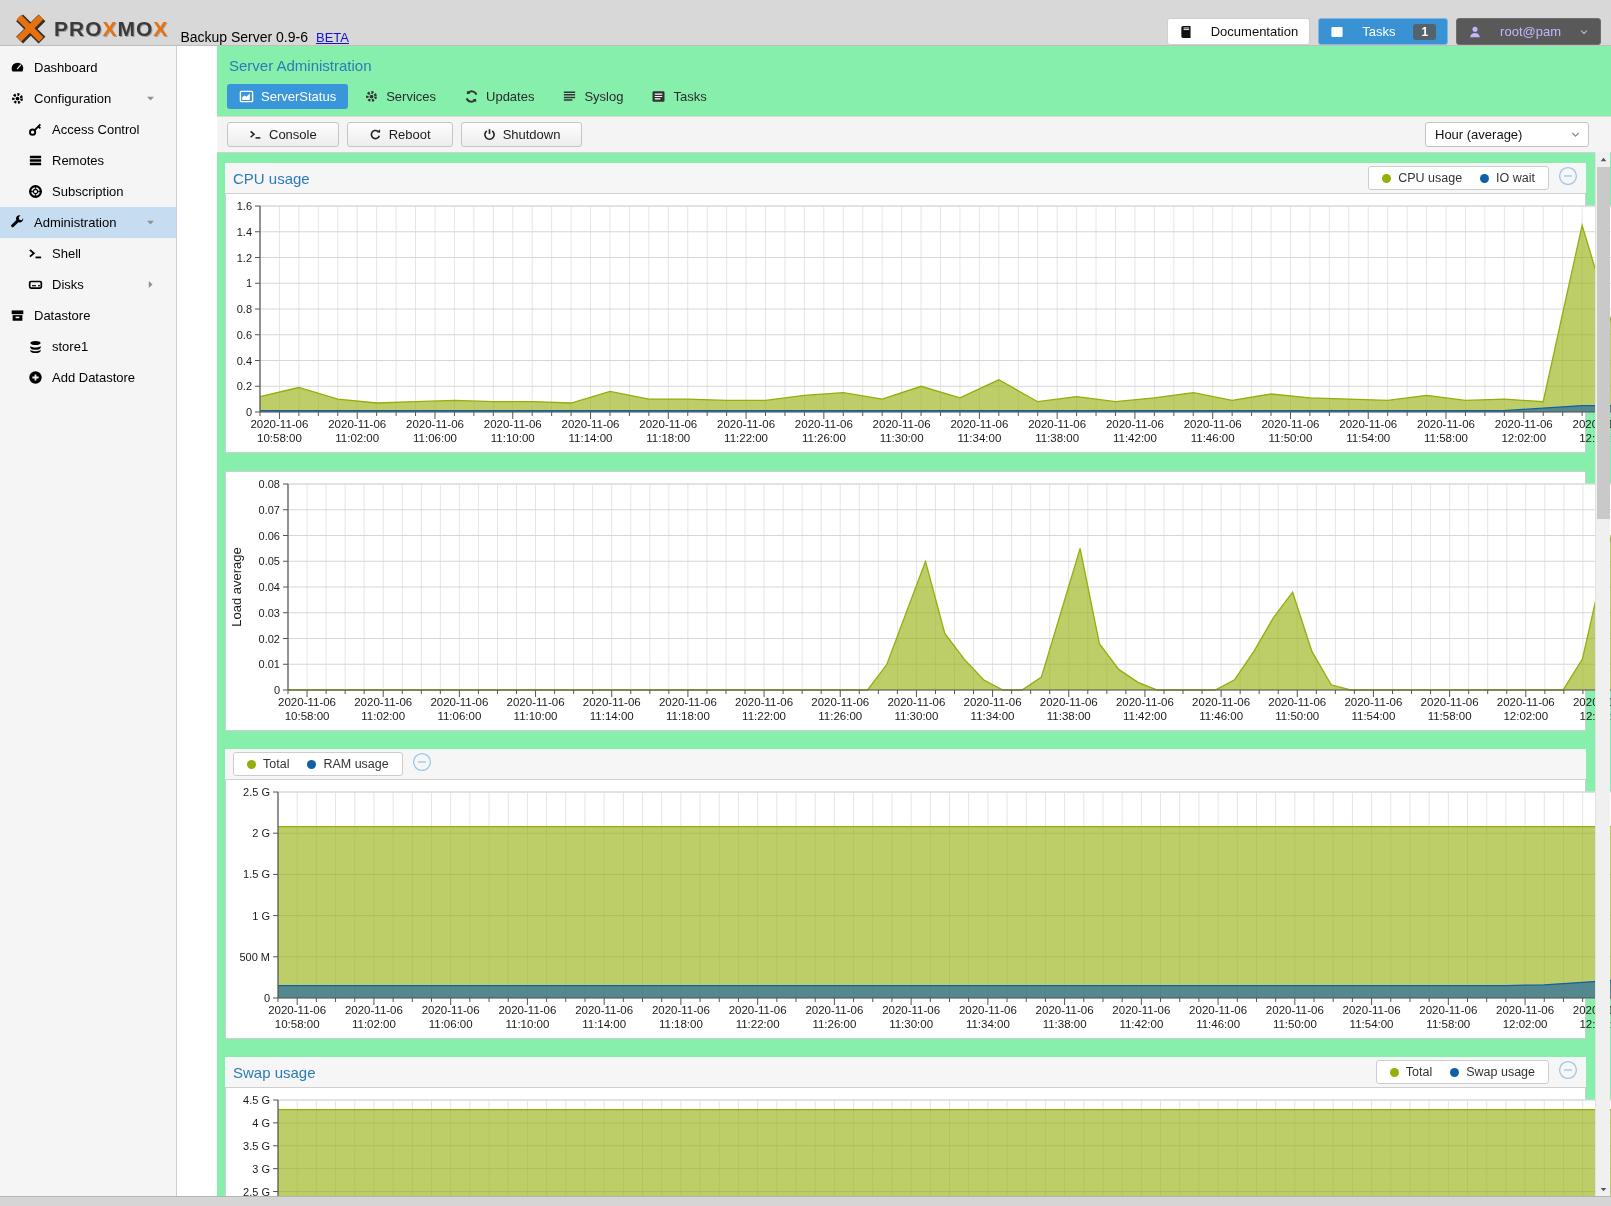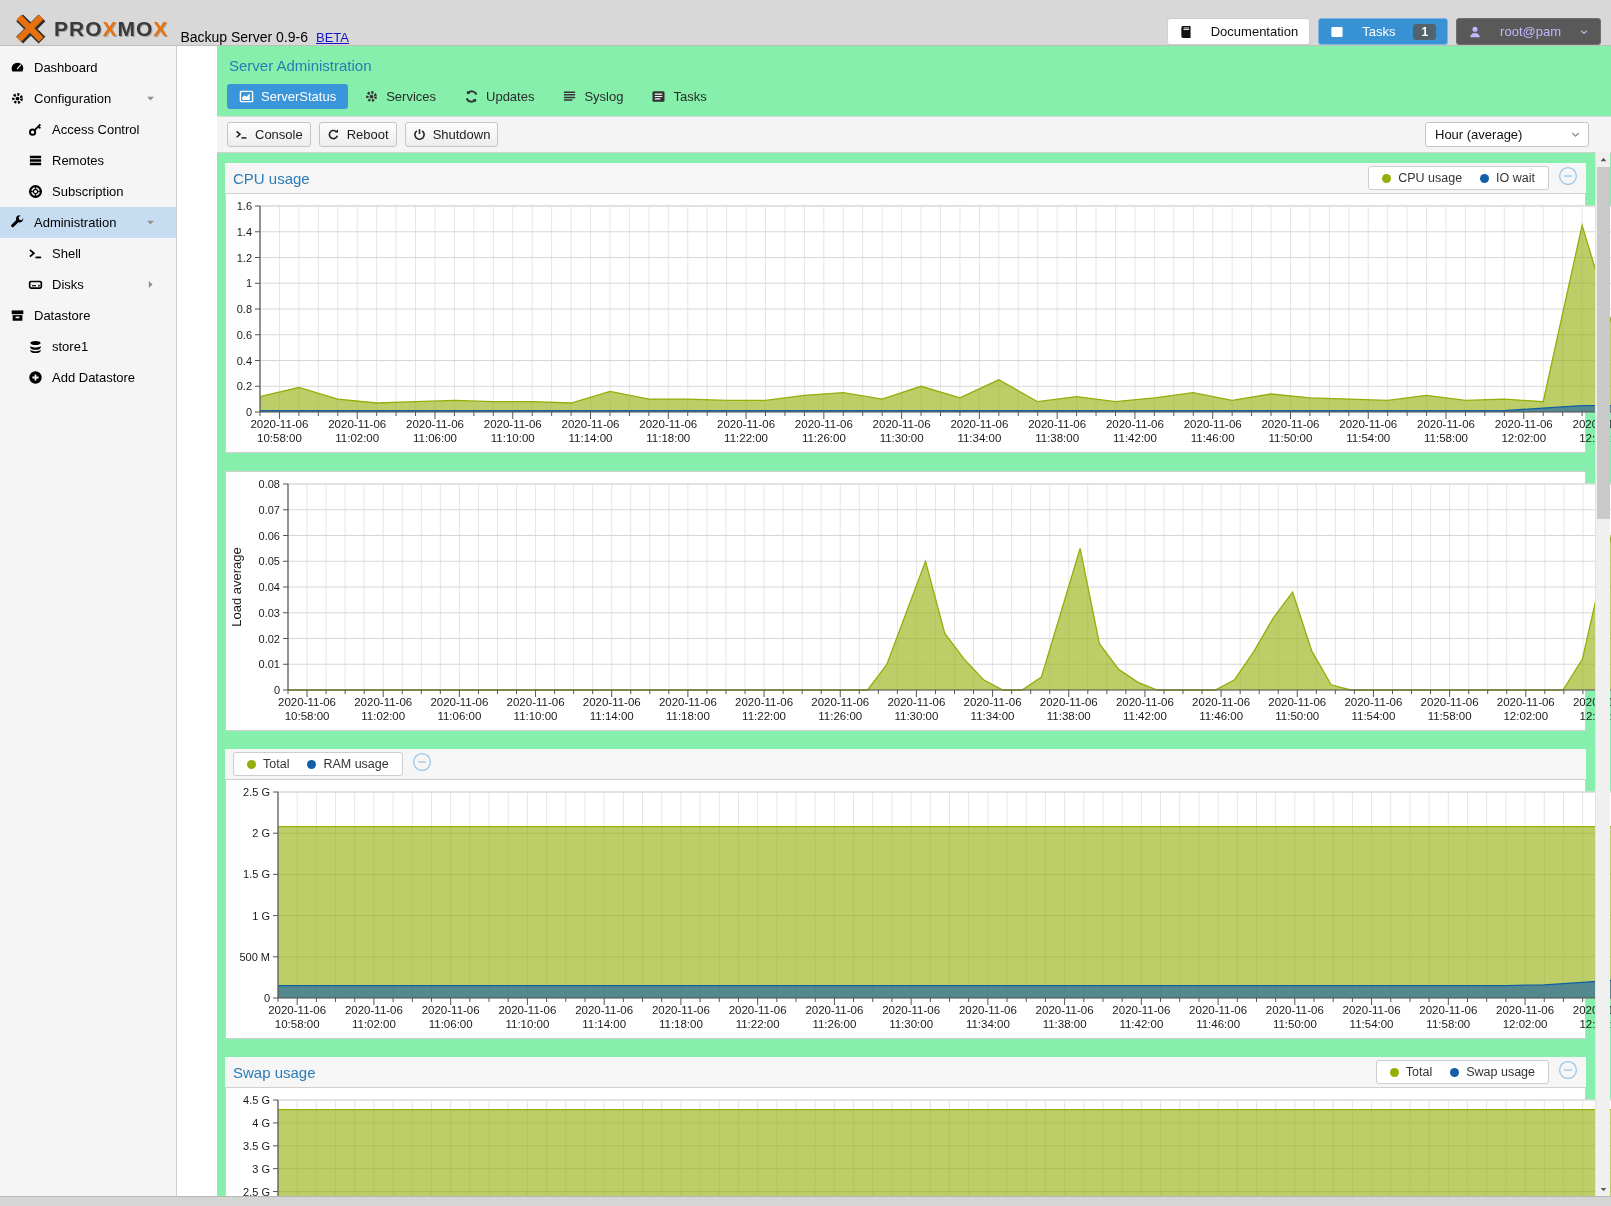--- a/index.html
+++ b/index.html
@@ -36,21 +36,21 @@
 
   .main { flex:1; position:relative; background:#86efac; overflow:hidden; }
   .page-title { margin:11px 0 2px 12px; font-size:15px; font-weight:500; color:#2c7bb6; }
   .tabbar { display:flex; gap:4px; padding:8px 0 7px 10px; align-items:flex-start; }
   .tab { display:inline-flex; align-items:center; gap:7px; padding:5px 12px; font-size:13px; color:#2b2b2b; border-radius:3px; cursor:pointer; }
   .tab .icn { color:#333; }
   .tab.active { background:#3a96da; color:#fff; }
   .tab.active .icn { color:#fff; }
 
   .toolbar { display:flex; align-items:center; gap:8px; background:#f4f4f4; border-top:1px solid #dadada; border-bottom:1px solid #d0d0d0; padding:5px 14px 5px 10px; }
-  .btn { display:inline-flex; align-items:center; gap:7px; background:linear-gradient(#fdfdfd,#ededed); border:1px solid #c5c5c5; border-radius:3px; padding:0 7px; height:25px; font-size:13px; color:#1c1c1c; cursor:pointer; }
+  .btn { display:inline-flex; align-items:center; gap:7px; background:linear-gradient(#fdfdfd,#ededed); border:1px solid #c5c5c5; border-radius:3px; padding:0 21px; height:25px; font-size:13px; color:#1c1c1c; cursor:pointer; }
   .btn .icn { color:#222; } .btn .icn svg { width:13px; height:13px; }
   .tb-spacer { flex:1; }
   .selectbox { width:164px; height:25px; background:#fff; border:1px solid #c5c5c5; border-radius:3px; display:flex; align-items:center; justify-content:space-between; padding:0 7px 0 9px; font-size:13px; color:#111; cursor:pointer; margin-right:8px; }
   .selectbox .icn { color:#8a8a8a; } .selectbox .icn svg { width:11px; height:11px; }
 
   
   #charts { padding:10px 25px 0 8px; }
   .panel { margin-bottom:18px; }
   .panel-hd { height:30px; display:flex; align-items:center; background:#f6f6f6; padding:0 4px 0 8px; }
   .panel-title { color:#2c7bb6; font-size:15px; font-weight:500; flex:1; }

